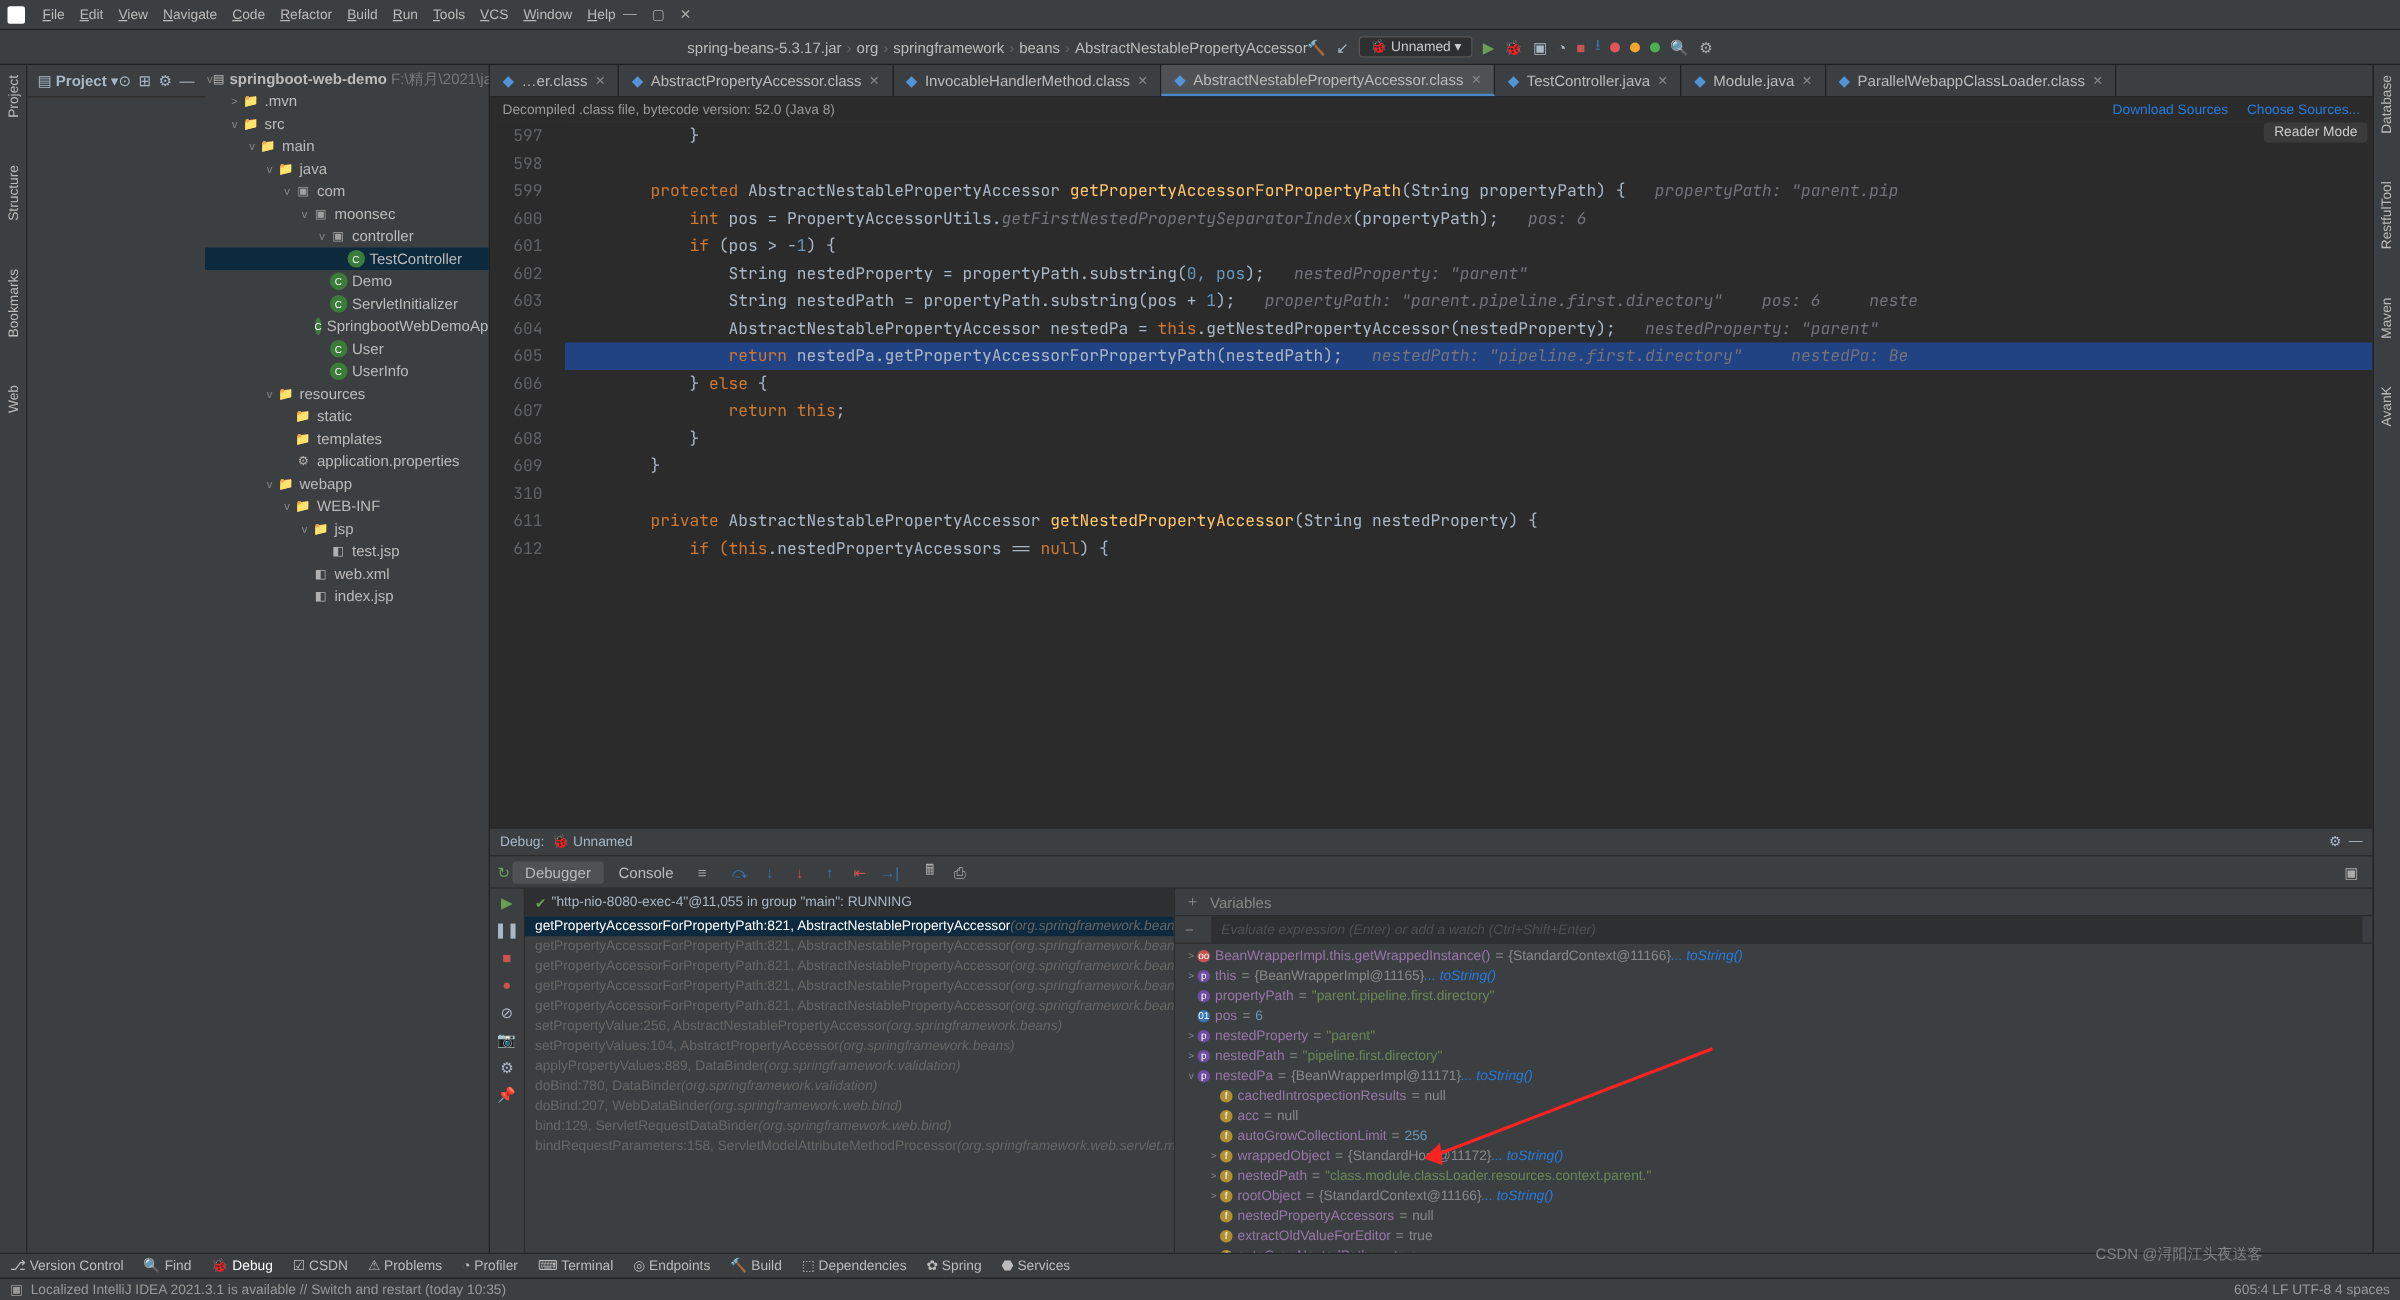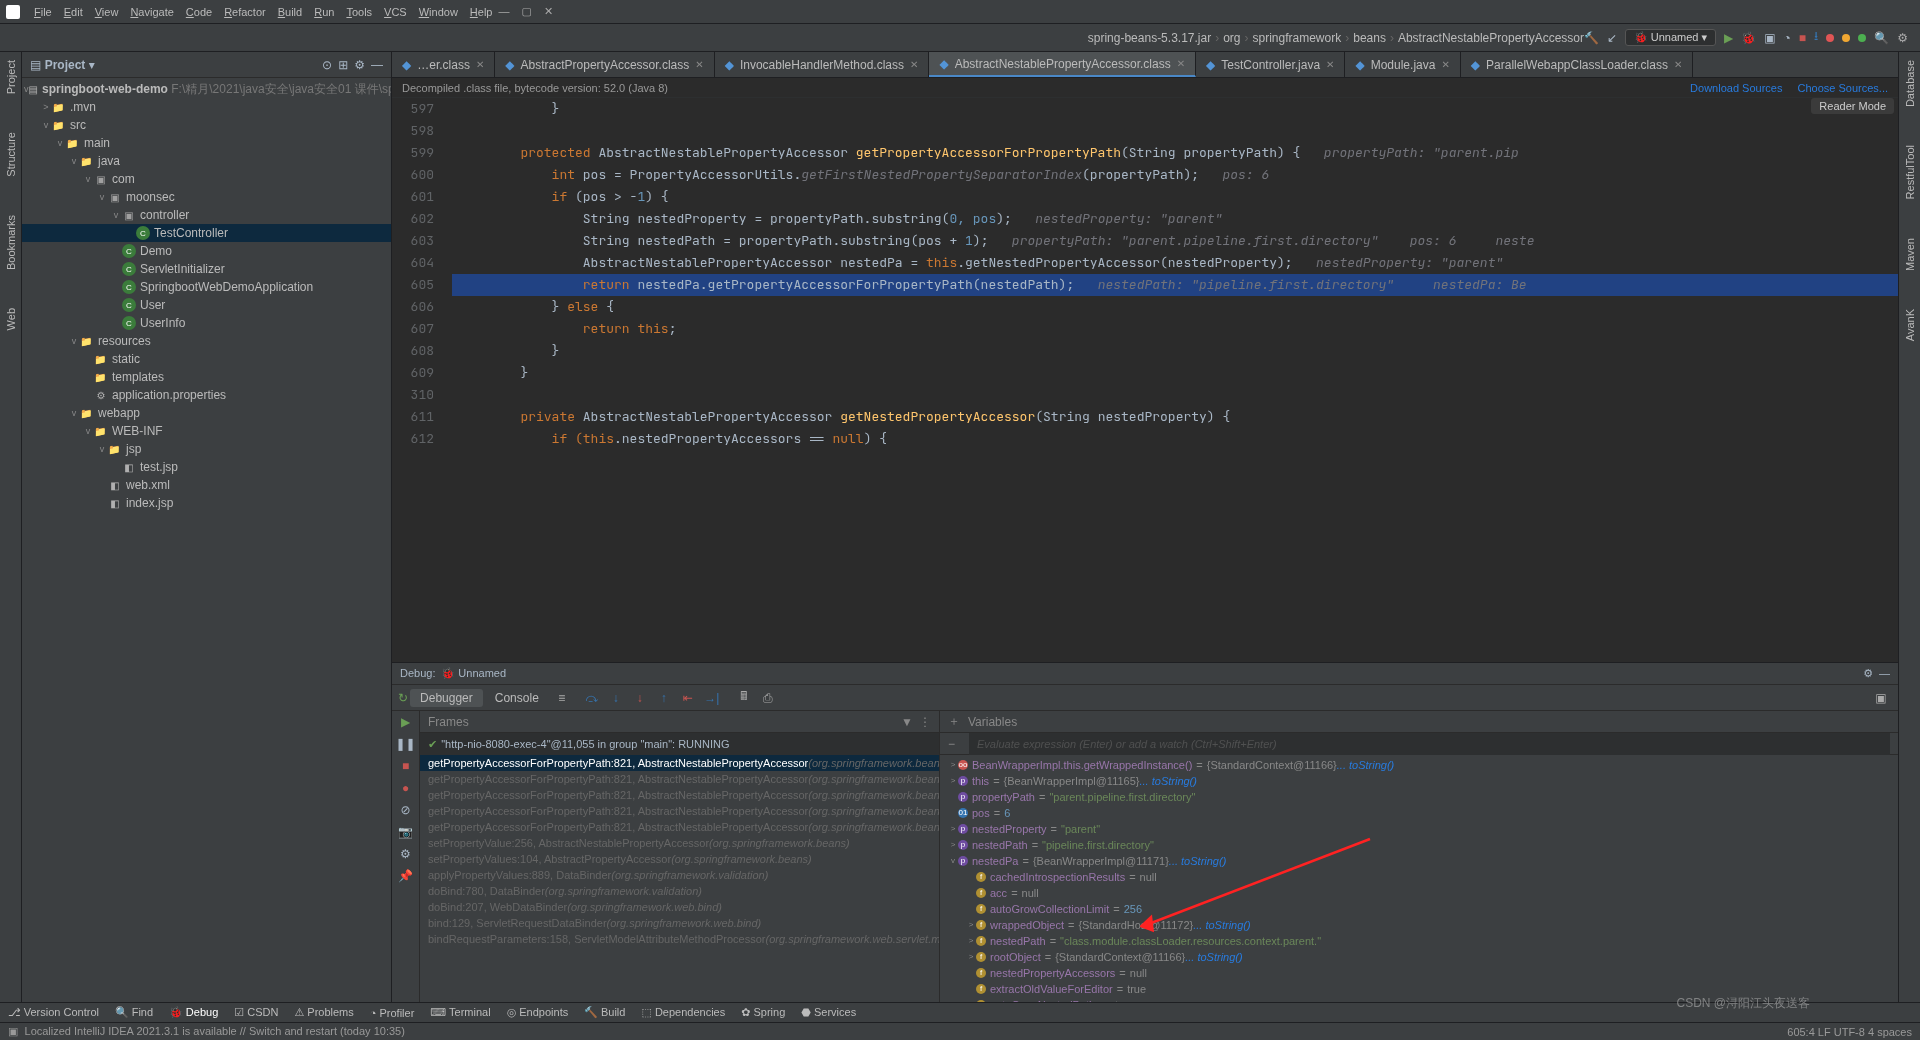--- a/index.html
+++ b/index.html
@@ -11,31 +11,31 @@
     --highlight:#155221; --folder:#afb1b3;
     font-family: "Segoe UI", Tahoma, sans-serif;
     font-size:12px; color:var(--text);
   }
   *{box-sizing:border-box}
   body{margin:0;background:var(--bg3);height:1040px;width:1920px;overflow:hidden;user-select:none}
   .titlebar{height:24px;background:var(--bg3);display:flex;align-items:center;padding:0 6px;border-bottom:1px solid var(--border);font-size:11px;color:#bbb}
   .titlebar .menu span{padding:2px 6px;cursor:default}
   .titlebar .title{flex:1;text-align:center;color:#8a8a8a}
   .titlebar .wbtns{display:flex;gap:12px;color:#aaa}
-  .crumbs{height:28px;background:var(--bg3);display:flex;align-items:center;justify-content:flex-end;border-bottom:1px solid var(--border);padding:0 12px}
+  .crumbs{height:28px;background:var(--bg3);display:flex;align-items:center;justify-content:center;border-bottom:1px solid var(--border);padding:0 0}
   .crumbs .left span{color:#bbb}
   .crumbs .left .sep{color:#666;padding:0 4px}
   .crumbs .right{display:flex;align-items:center;gap:8px}
   .runcfg{background:var(--bg-dark);border:1px solid #555;padding:1px 8px;border-radius:3px;font-size:11px;color:#ccc}
   .circle{width:8px;height:8px;border-radius:50%;display:inline-block}
   .main{display:flex;height:calc(100% - 24px - 28px - 18px - 20px)}
   .lefttabs{width:22px;background:var(--bg3);border-right:1px solid var(--border);display:flex;flex-direction:column;align-items:center;padding-top:4px;gap:30px}
   .vlabel{writing-mode:vertical-rl;transform:rotate(180deg);font-size:11px;color:#bbb;padding:4px 0}
   .righttabs{width:22px;background:var(--bg3);border-left:1px solid var(--border);display:flex;flex-direction:column;align-items:center;padding-top:4px;gap:30px}
-  .project{width:370px;background:var(--bg3);border-right:1px solid var(--border);display:flex;flex-direction:column}
+  .project{width:370px;background:var(--bg3);border-right:1px solid var(--border);display:flex;flex-direction:row}
   .project .hdr{height:26px;display:flex;align-items:center;padding:0 8px;justify-content:space-between;border-bottom:1px solid var(--bg)}
   .tree{flex:1;overflow:hidden;font-size:12px;padding-top:2px;color:#bbb}
   .tree .row{display:flex;align-items:center;height:18px;white-space:nowrap}
   .tree .row.sel{background:#0d293e}
   .tw{width:12px;display:inline-flex;justify-content:center;color:#888;font-size:9px}
   .ic{width:14px;height:14px;margin-right:4px;display:inline-flex;align-items:center;justify-content:center;font-size:10px}
   .ic.folder{color:#b0b0b0}
   .ic.pkg{color:#a0a0a0}
   .ic.cls{background:#3b7c3b;border-radius:50%;color:#fff;font-size:8px}
   .editor-area{flex:1;display:flex;flex-direction:column;min-width:0;background:var(--bg)}
@@ -276,27 +276,20 @@
           <span style="color:#6a9f55">▶</span>
           <span>❚❚</span>
           <span style="color:#c75450">■</span>
           <span style="color:#c75450">●</span>
           <span>⊘</span>
           <span>📷</span>
           <span>⚙</span>
           <span>📌</span>
         </div>
         <div class="frames">
-          <div class="fhead">
-              <span>Frames</span>
-            <span style="display:flex;gap:6px">
-                <span>▼</span>
-                <span>⋮</span>
-              </span>
-          </div>
           <div class="thread">
             <span style="color:#6a9f55;margin-right:4px">✔</span>
             <span>"http-nio-8080-exec-4"@11,055 in group "main": RUNNING</span>
           </div>
           <div class="flist" id="flist">
               <div class="fr sel">getPropertyAccessorForPropertyPath:821, AbstractNestablePropertyAccessor <span class="pkg">(org.springframework.beans)</span></div>
               <div class="fr dim">getPropertyAccessorForPropertyPath:821, AbstractNestablePropertyAccessor <span class="pkg">(org.springframework.beans)</span></div>
               <div class="fr dim">getPropertyAccessorForPropertyPath:821, AbstractNestablePropertyAccessor <span class="pkg">(org.springframework.beans)</span></div>
               <div class="fr dim">getPropertyAccessorForPropertyPath:821, AbstractNestablePropertyAccessor <span class="pkg">(org.springframework.beans)</span></div>
               <div class="fr dim">getPropertyAccessorForPropertyPath:821, AbstractNestablePropertyAccessor <span class="pkg">(org.springframework.beans)</span></div>

